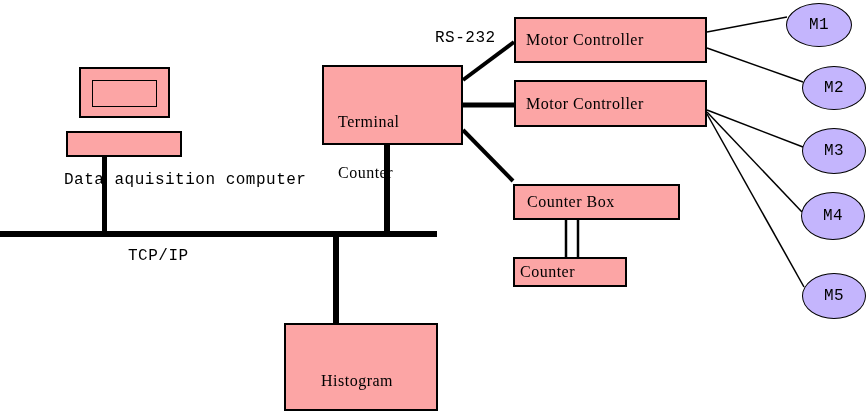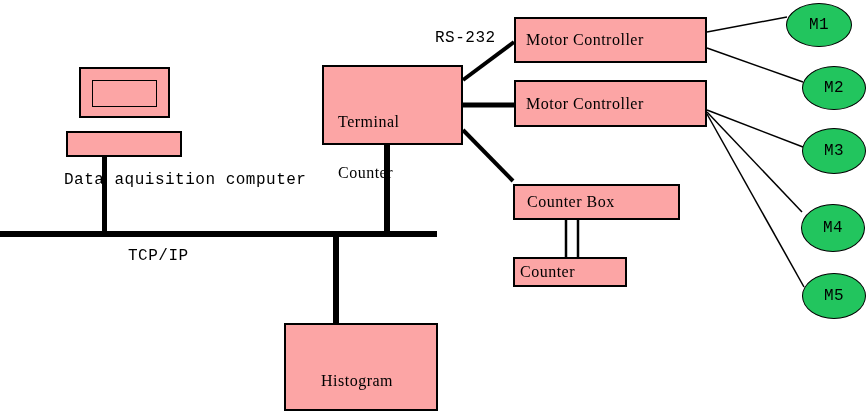--- a/index.html
+++ b/index.html
@@ -18,21 +18,21 @@
     position:absolute;
     background:#fca5a5;
     border:2px solid #000000;
     box-sizing:border-box;
     white-space:pre;
     font-family:Liberation Serif, serif;
   }
   .vcenter{display:flex;align-items:center;}
   .motor{
     position:absolute;
-    background:#22c55e;
+    background:#c4b5fd;
     border:1.5px solid #000000;
     border-radius:50%;
     box-sizing:border-box;
     display:flex;align-items:center;justify-content:center;
   }
   .floatlabel{position:absolute;white-space:pre;}
   .lh17{line-height:17px;}
 </style>
 </head>
 <body>
@@ -101,20 +101,20 @@
 
   <div class="motor" style="left:786px;top:3px;width:66px;height:44px;">
     <span>M1</span>
   </div>
   <div class="motor" style="left:802px;top:66px;width:64px;height:44px;">
     <span>M2</span>
   </div>
   <div class="motor" style="left:802px;top:128px;width:64px;height:46px;">
     <span>M3</span>
   </div>
-  <div class="motor" style="left:801px;top:204px;width:64px;height:48px;">
+  <div class="motor" style="left:801px;top:192px;width:64px;height:48px;">
     <span>M4</span>
   </div>
   <div class="motor" style="left:802px;top:273px;width:64px;height:46px;">
     <span>M5</span>
   </div>
 
 </div>
 
 </body></html>

